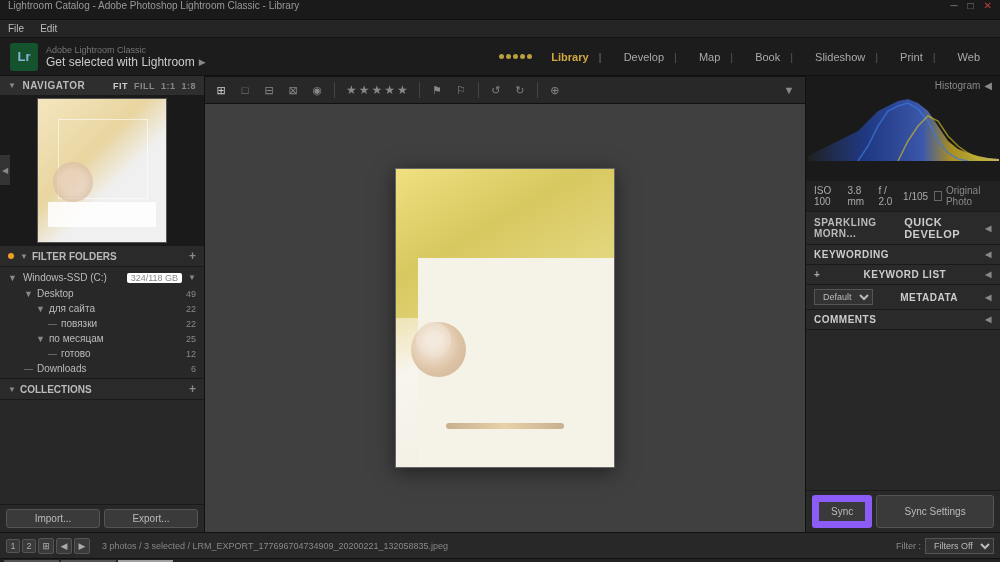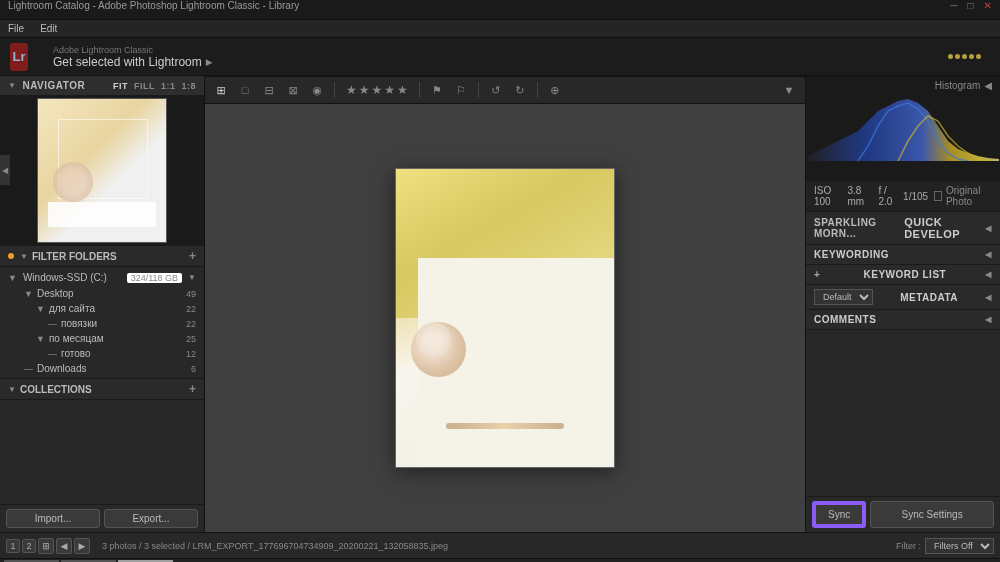--- a/index.html
+++ b/index.html
@@ -53,31 +53,31 @@
     
     #topnav {
       background: #1c1c1c;
       height: 38px;
       display: flex;
       align-items: center;
       padding: 0 10px;
       border-bottom: 1px solid #111;
     }
     #topnav .lr-logo {
-      width: 18px;
+      width: 28px;
       height: 28px;
-      background: #7f1d1d;
+      background: #14532d;
       border-radius: 3px;
       display: flex;
       align-items: center;
       justify-content: center;
       font-size: 13px;
       font-weight: bold;
       color: #8ab4d8;
-      margin-right: 25px;
+      margin-right: 8px;
     }
     #topnav .breadcrumb-area {
       display: flex;
       flex-direction: column;
       margin-right: auto;
     }
     #topnav .breadcrumb-area .small-label {
       font-size: 9px;
       color: #777;
     }
@@ -575,21 +575,21 @@
     .sync-area {
       display: flex;
       gap: 4px;
       padding: 4px 6px;
       border-top: 1px solid #1a1a1a;
       margin-top: auto;
     }
     .sync-btn {
       flex: 0 0 50px;
       background: #3a3a3a;
-      border: 4px solid #8b5cf6;
+      border: 7px solid #8b5cf6;
       color: #bbb;
       font-size: 10px;
       padding: 4px 12px;
       cursor: pointer;
       text-align: center;
       border-radius: 3px;
     }
     .sync-settings-btn {
       flex: 1;
       background: #3a3a3a;
@@ -645,20 +645,29 @@
       <span style="color:#888;font-size:9px;">▶</span>
     </span>
   </div>
   <div class="nav-dot-cluster">
     <span></span>
     <span></span>
     <span></span>
     <span></span>
     <span></span>
   </div>
+  <div class="nav-modules">
+    <span class="nav-module active">Library</span>
+    <span class="nav-module">Develop</span>
+    <span class="nav-module">Map</span>
+    <span class="nav-module">Book</span>
+    <span class="nav-module">Slideshow</span>
+    <span class="nav-module">Print</span>
+    <span class="nav-module" style="border-right:none;">Web</span>
+  </div>
 </div>
 
 <div id="main">
 
   <div id="left-panel">
 
     <div class="panel-section">
       <div class="panel-header">
         <span class="triangle">▼</span>
         <span>Navigator</span>

